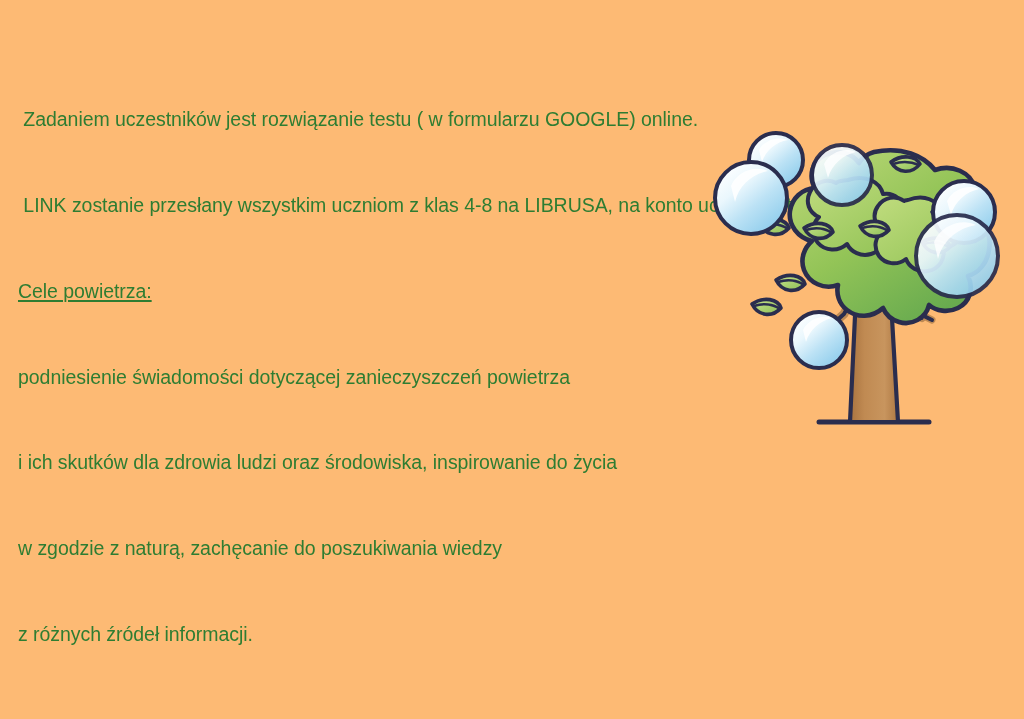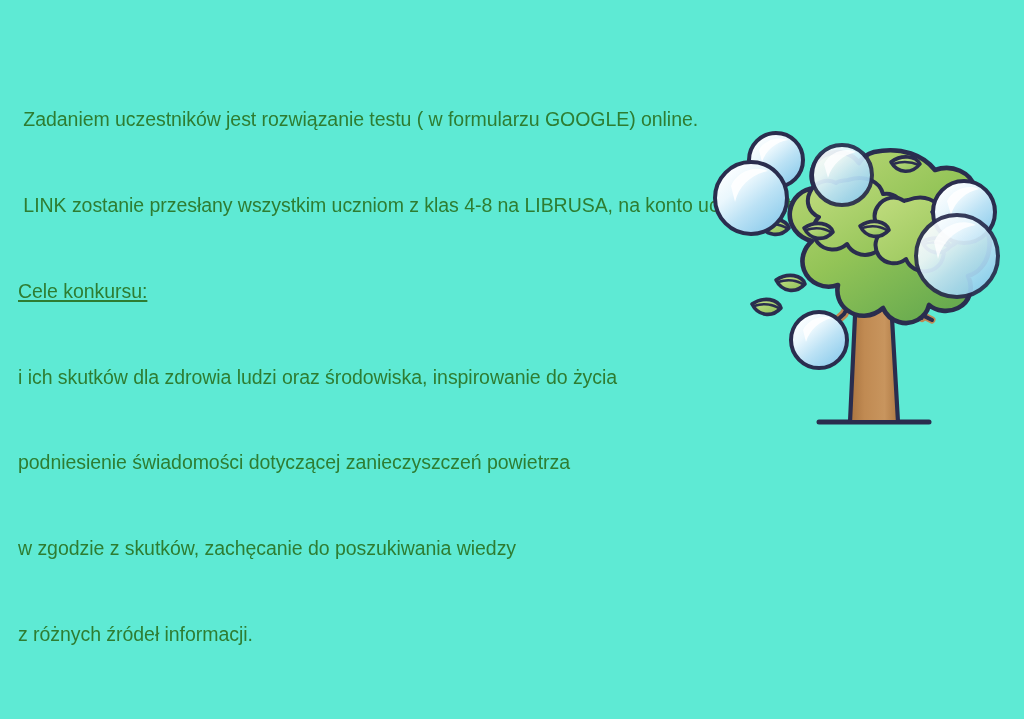--- a/index.html
+++ b/index.html
@@ -12,21 +12,21 @@
     height: 719px;
     overflow: hidden;
     background: #ABDEF8;
     font-family: "Liberation Sans", sans-serif;
     position: relative;
   }
 
   #poster {
     position: absolute;
     inset: 0;
-    background: #5eead4;
+    background: #fdba74;
     padding-left: 36px;
   }
 
   
   #text-block {
     position: absolute;
     left: 18px;
     top: 48px;
     width: 960px;
     color: #2E7D32;
@@ -66,24 +66,24 @@
   }
 </style>
 </head>
 <body>
 
 <div id="poster">
 
   <div id="text-block">
     <span class="line"> Zadaniem uczestników jest rozwiązanie testu ( w formularzu GOOGLE) online.</span>
     <span class="line"> LINK zostanie przesłany wszystkim uczniom z klas 4-8 na LIBRUSA, na konto ucznia, natomiast dla</span>
-    <span class="line heading">Cele konkursu:</span>
+    <span class="line heading">Cele powietrza:</span>
+    <span class="line">podniesienie świadomości dotyczącej zanieczyszczeń powietrza</span>
     <span class="line">i ich skutków dla zdrowia ludzi oraz środowiska, inspirowanie do życia</span>
-    <span class="line">podniesienie świadomości dotyczącej zanieczyszczeń powietrza</span>
-    <span class="line">w zgodzie z skutków, zachęcanie do poszukiwania wiedzy</span>
+    <span class="line">w zgodzie z naturą, zachęcanie do poszukiwania wiedzy</span>
     <span class="line">z różnych źródeł informacji.</span>
     
     
     
     
     
     
     
     
     

